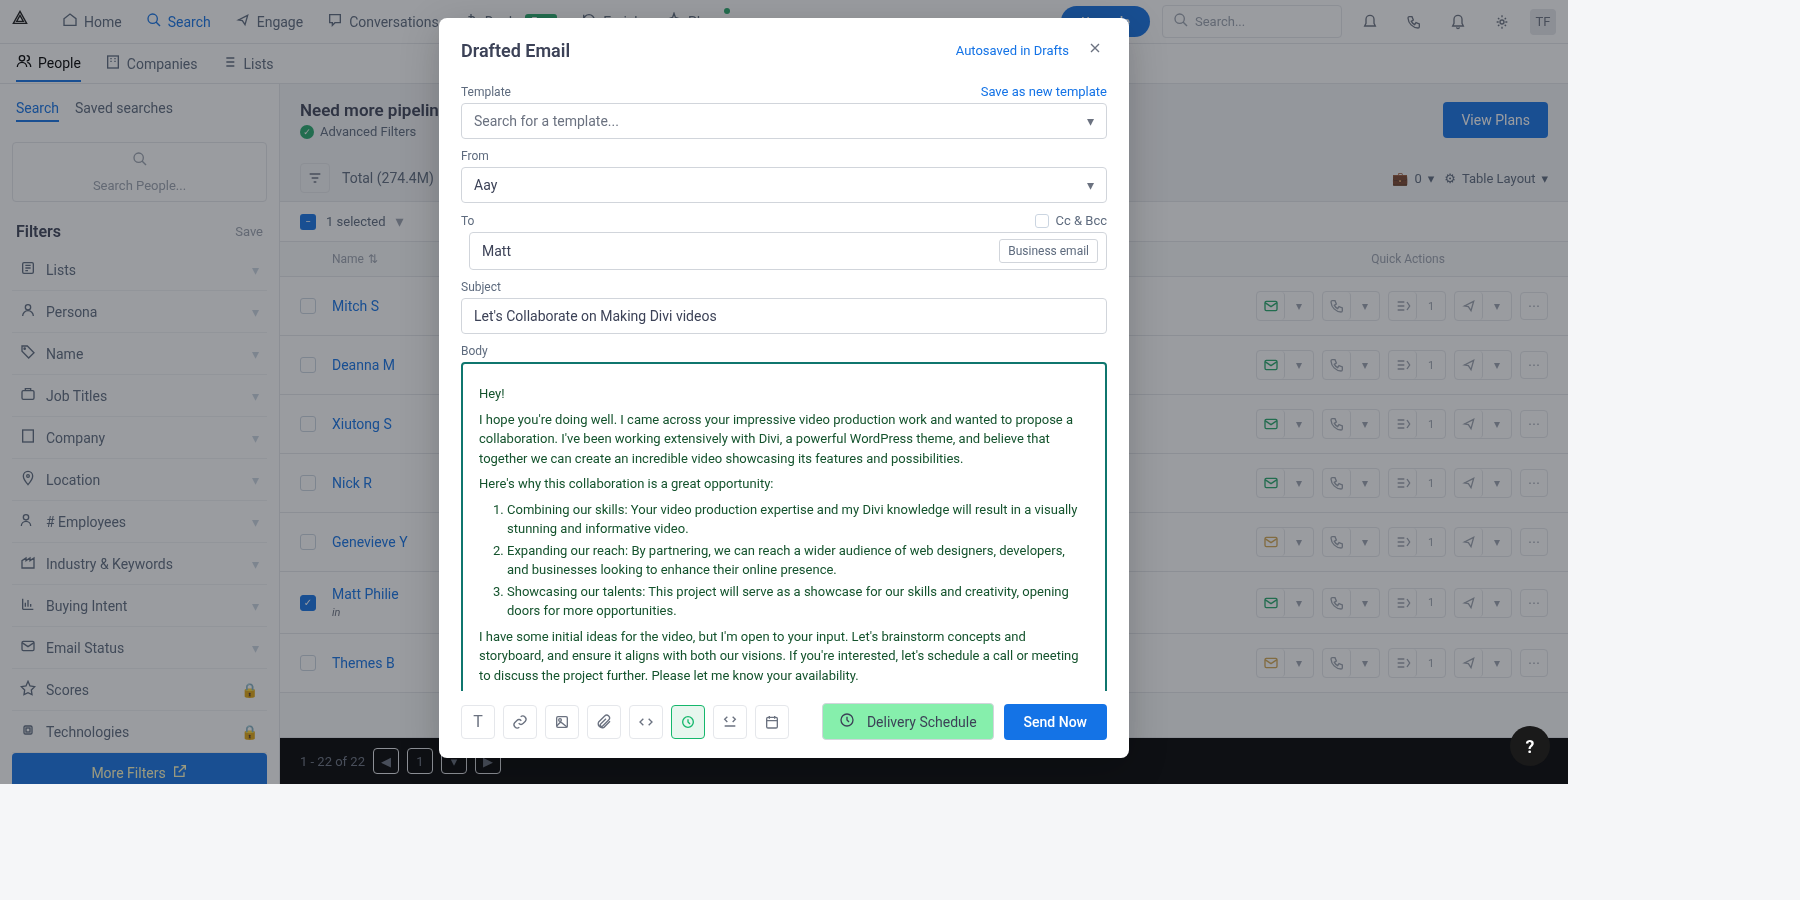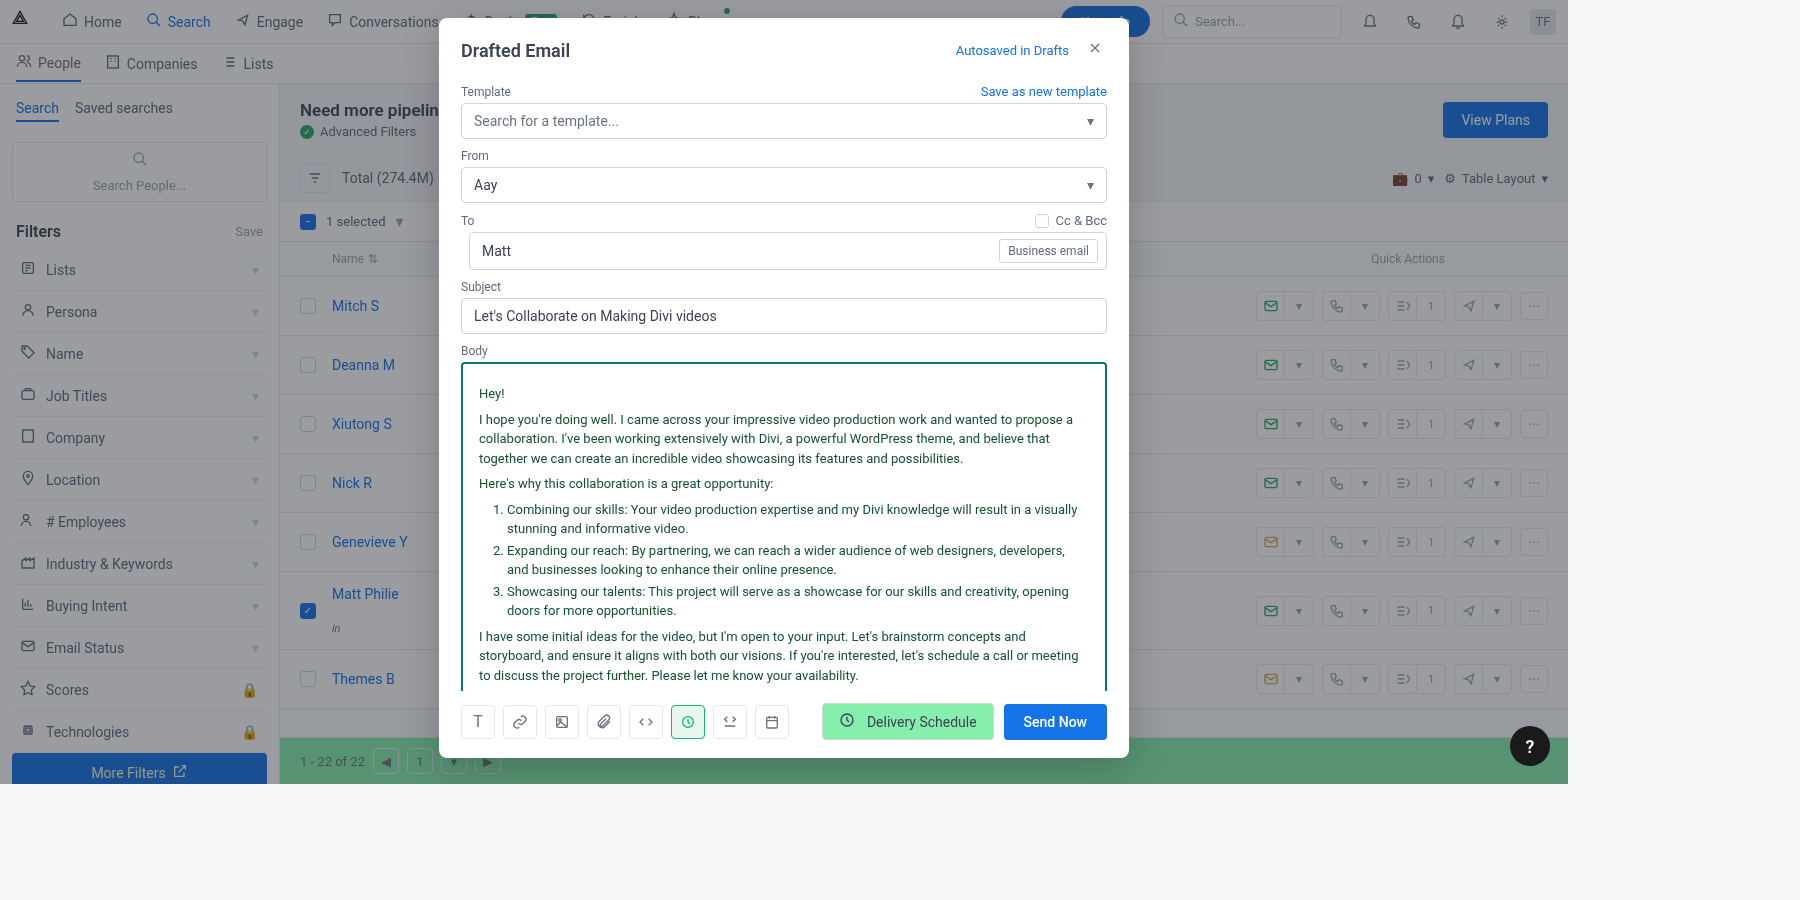--- a/index.html
+++ b/index.html
@@ -15,21 +15,21 @@
     .nav-dot { position: absolute; top: 2px; right: 2px; width: 6px; height: 6px; background: #26a96c; border-radius: 50%; }
     .header-right { margin-left: auto; display: flex; align-items: center; gap: 12px; }
     .upgrade-btn { background: #1473e6; color: #fff; padding: 8px 20px; border-radius: 20px; font-size: 13px; font-weight: 500; border: none; cursor: pointer; }
     .search-box { display: flex; align-items: center; gap: 6px; border: 1px solid #e5e7eb; border-radius: 4px; padding: 6px 10px; width: 180px; color: #9ca3af; font-size: 13px; }
     .icon-btn { width: 32px; height: 32px; display: flex; align-items: center; justify-content: center; color: #6b7280; cursor: pointer; }
     .avatar-sm { width: 26px; height: 26px; border-radius: 4px; background: #e5e7eb; display: flex; align-items: center; justify-content: center; font-size: 13px; color: #6b7280; }
     
     
     .subnav { height: 40px; background: #fff; border-bottom: 1px solid #e5e7eb; display: flex; align-items: center; padding: 0 16px; gap: 24px; }
     .subnav-item { display: flex; align-items: center; gap: 6px; color: #5e6b7e; font-size: 14px; cursor: pointer; padding: 8px 0; }
-    .subnav-item.active { color: #737373; border-bottom: 2px solid #1473e6; }
+    .subnav-item.active { color: #000000; border-bottom: 2px solid #1473e6; }
     
     
     .main-layout { display: flex; height: calc(100% - 84px); }
     .sidebar { width: 280px; background: #fff; border-right: 1px solid #e5e7eb; overflow-y: auto; padding: 12px; }
     .sidebar-tabs { display: flex; gap: 16px; padding: 4px 4px 12px; }
     .sidebar-tab { color: #5e6b7e; font-size: 14px; cursor: pointer; padding-bottom: 4px; }
     .sidebar-tab.active { color: #1473e6; border-bottom: 2px solid #1473e6; }
     .search-people { display: flex; align-items: center; gap: 8px; border: 1px solid #e5e7eb; border-radius: 4px; padding: 8px 10px; color: #9ca3af; font-size: 13px; margin: 8px 0; flex-direction: column; }
     .filters-header { display: flex; justify-content: space-between; align-items: center; padding: 12px 4px 8px; }
     .filters-title { font-size: 16px; font-weight: 600; color: #3c4257; }
@@ -58,30 +58,30 @@
     .selected-text { color: #5e6b7e; font-size: 13px; }
     
     .table-wrap { flex: 1; overflow-y: auto; background: #fafbfc; }
     .table-head { padding: 10px 20px; display: flex; align-items: center; font-size: 12px; color: #9ca3af; border-bottom: 1px solid #e5e7eb; }
     .col-name { width: 150px; display: flex; align-items: center; gap: 4px; }
     .col-quick { margin-left: auto; width: 280px; text-align: center; }
     .table-row { padding: 14px 20px; display: flex; align-items: center; border-bottom: 1px solid #e5e7eb; background: #fff; }
     .row-check { width: 16px; height: 16px; border: 1px solid #cbd5e1; border-radius: 3px; margin-right: 16px; }
     .row-check.checked { background: #1473e6; border-color: #1473e6; display: flex; align-items: center; justify-content: center; color: #fff; font-size: 10px; }
     .person-name { color: #1473e6; font-size: 14px; }
-    .person-sub { font-size: 11px; color: #6b7280; margin-top: 20px; font-style: italic; }
+    .person-sub { font-size: 11px; color: #6b7280; margin-top: 4px; font-style: italic; }
     .row-info { margin-left: 16px; color: #9ca3af; }
     .quick-actions { margin-left: auto; display: flex; align-items: center; gap: 8px; }
     .qa-btn { width: 28px; height: 28px; border: 1px solid #e5e7eb; border-radius: 4px; display: flex; align-items: center; justify-content: center; color: #9ca3af; font-size: 12px; position: relative; }
     .qa-group { display: flex; align-items: center; border: 1px solid #e5e7eb; border-radius: 4px; }
     .qa-group .qa-btn { border: none; border-right: 1px solid #e5e7eb; }
     .qa-group .qa-btn:last-child { border-right: none; }
     .qa-badge { font-size: 11px; padding: 0 6px; }
     
-    .pagination { padding: 10px 20px; display: flex; align-items: center; gap: 8px; border-top: 1px solid #e5e7eb; background: #86efac; font-size: 13px; color: #6b7280; }
+    .pagination { padding: 10px 20px; display: flex; align-items: center; gap: 8px; border-top: 1px solid #e5e7eb; background: #000000; font-size: 13px; color: #6b7280; }
     .page-btn { width: 26px; height: 26px; border: 1px solid #e5e7eb; border-radius: 4px; display: flex; align-items: center; justify-content: center; cursor: pointer; }
     
     
     .overlay { position: absolute; inset: 0; background: rgba(30,35,45,0.45); display: flex; align-items: flex-start; justify-content: center; padding-top: 18px; }
     .modal { width: 690px; background: #fff; border-radius: 8px; box-shadow: 0 10px 40px rgba(0,0,0,0.2); max-height: 740px; display: flex; flex-direction: column; }
     .modal-header { padding: 18px 22px 10px; display: flex; align-items: center; }
     .modal-title { font-size: 18px; font-weight: 600; color: #3c4257; }
     .autosaved { margin-left: auto; color: #1473e6; font-size: 13px; margin-right: 14px; }
     .close-btn { color: #6b7280; cursor: pointer; padding: 4px; }
     

